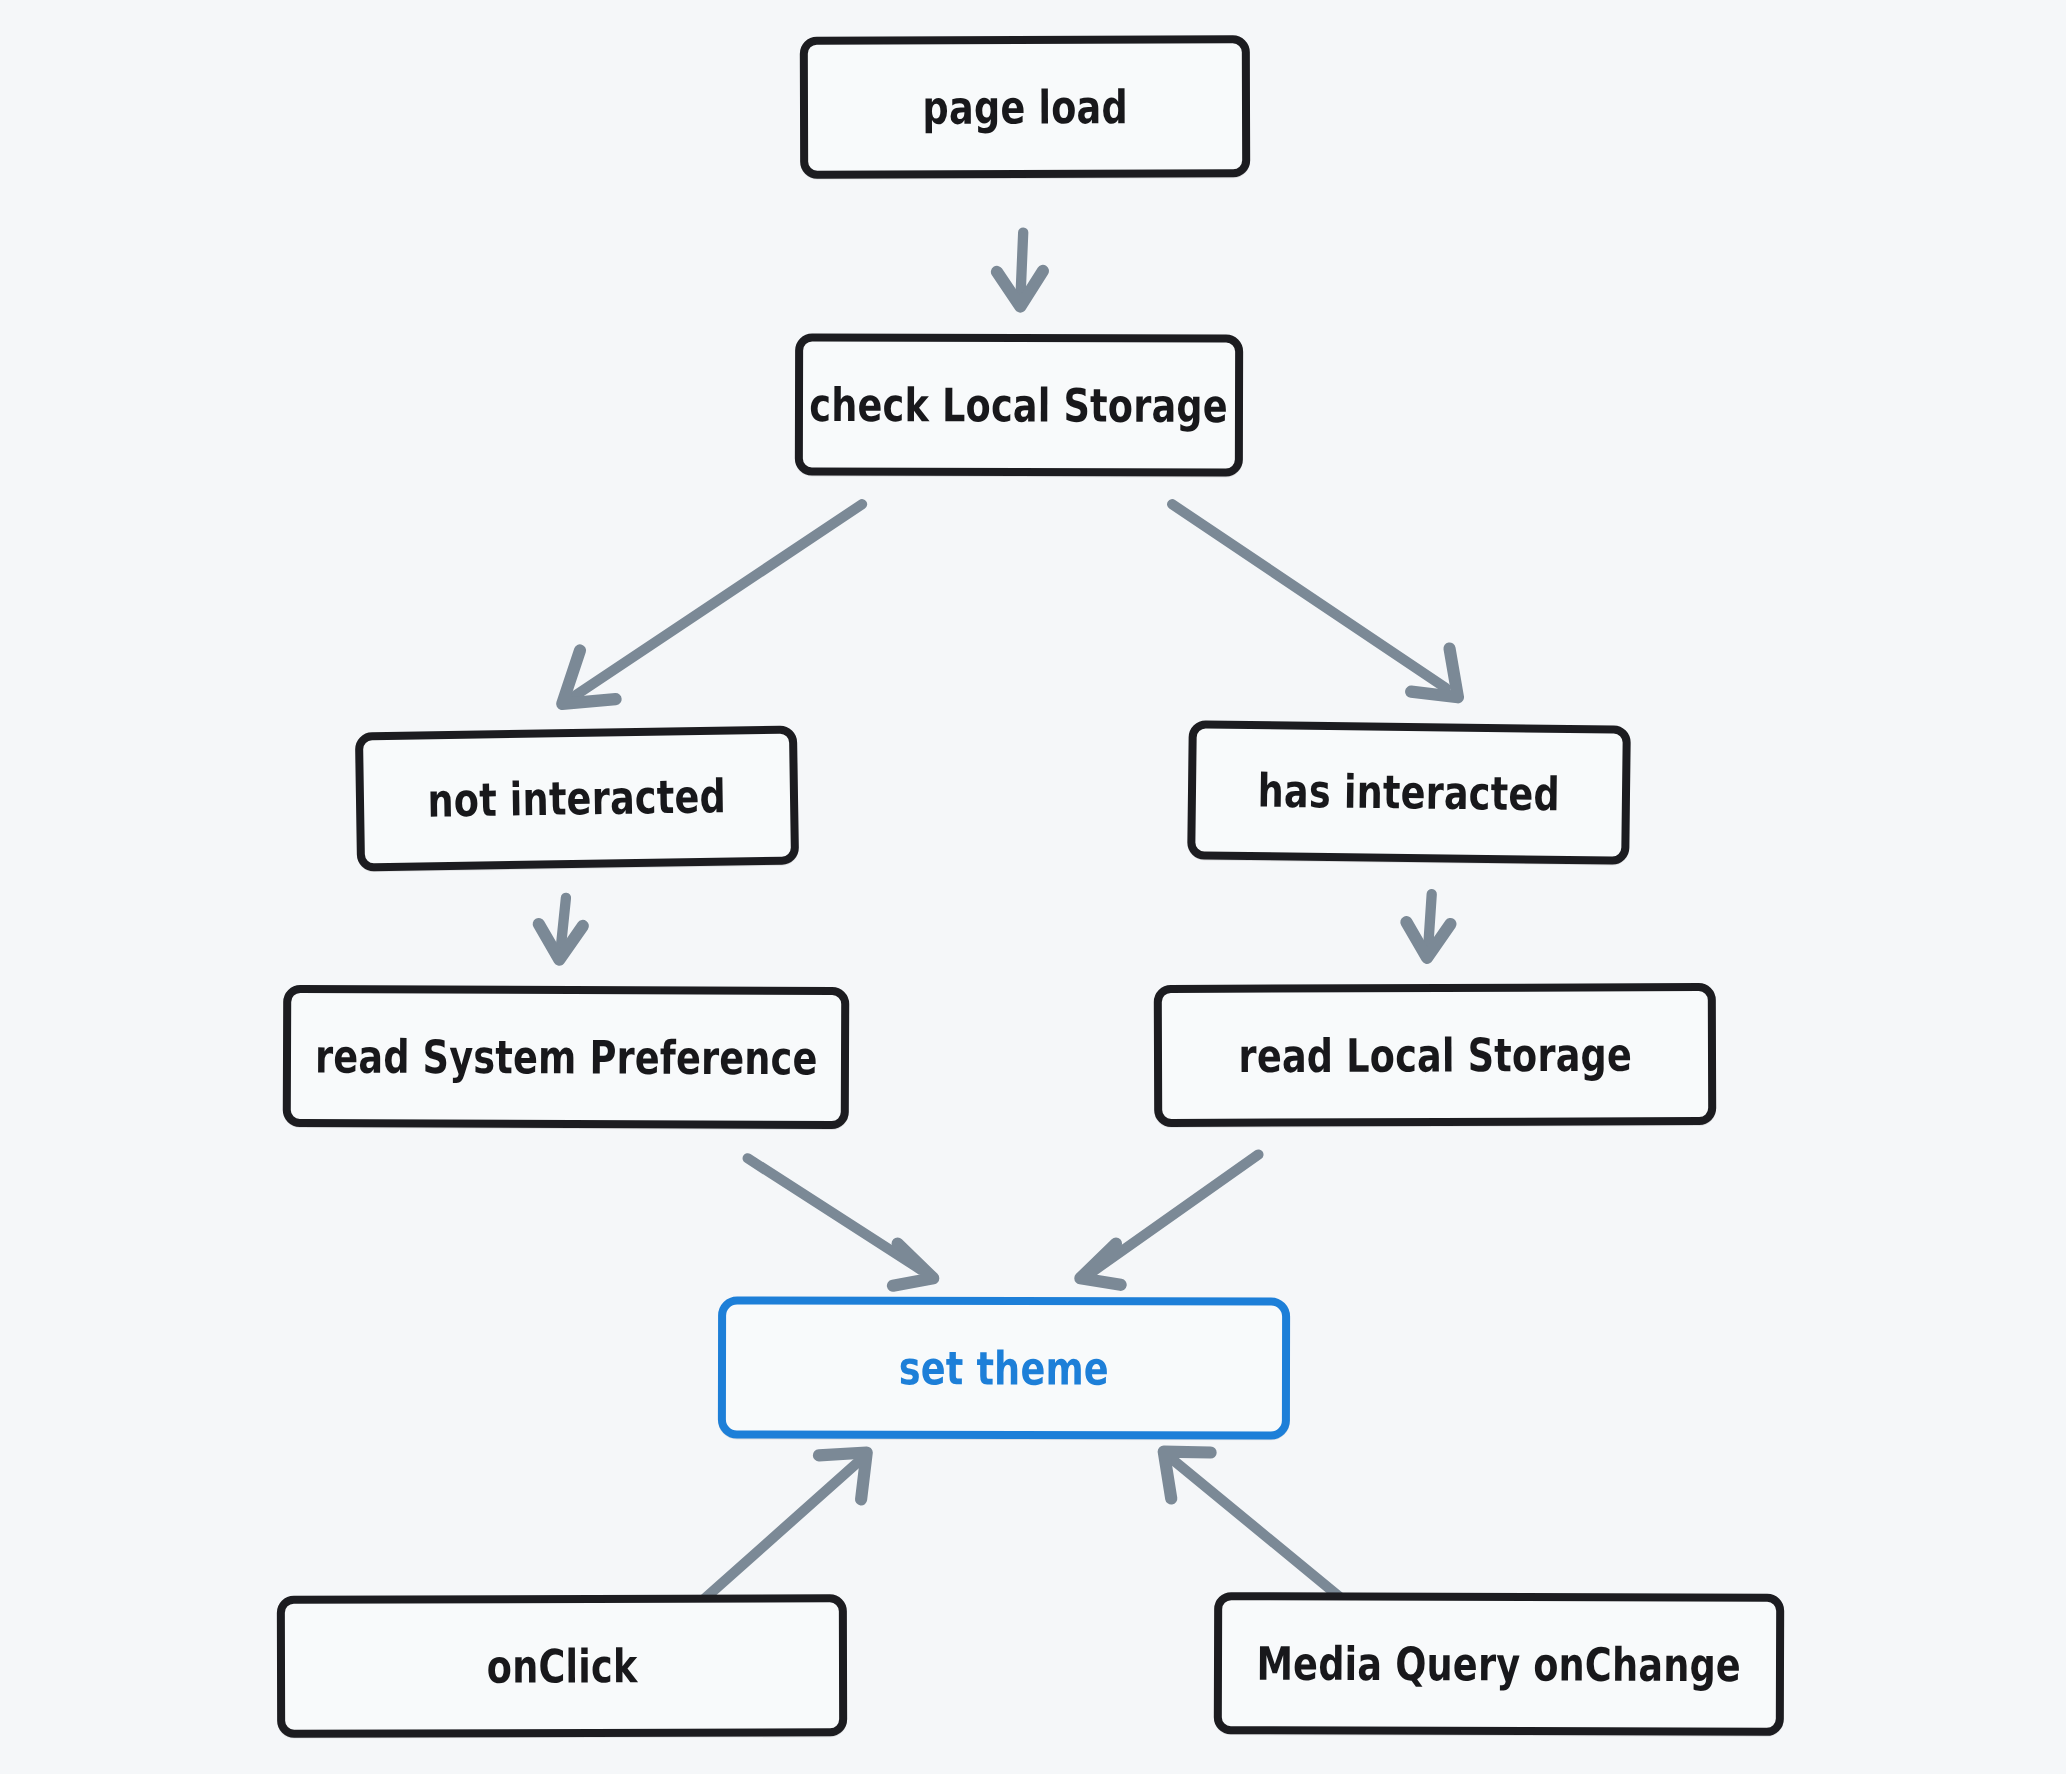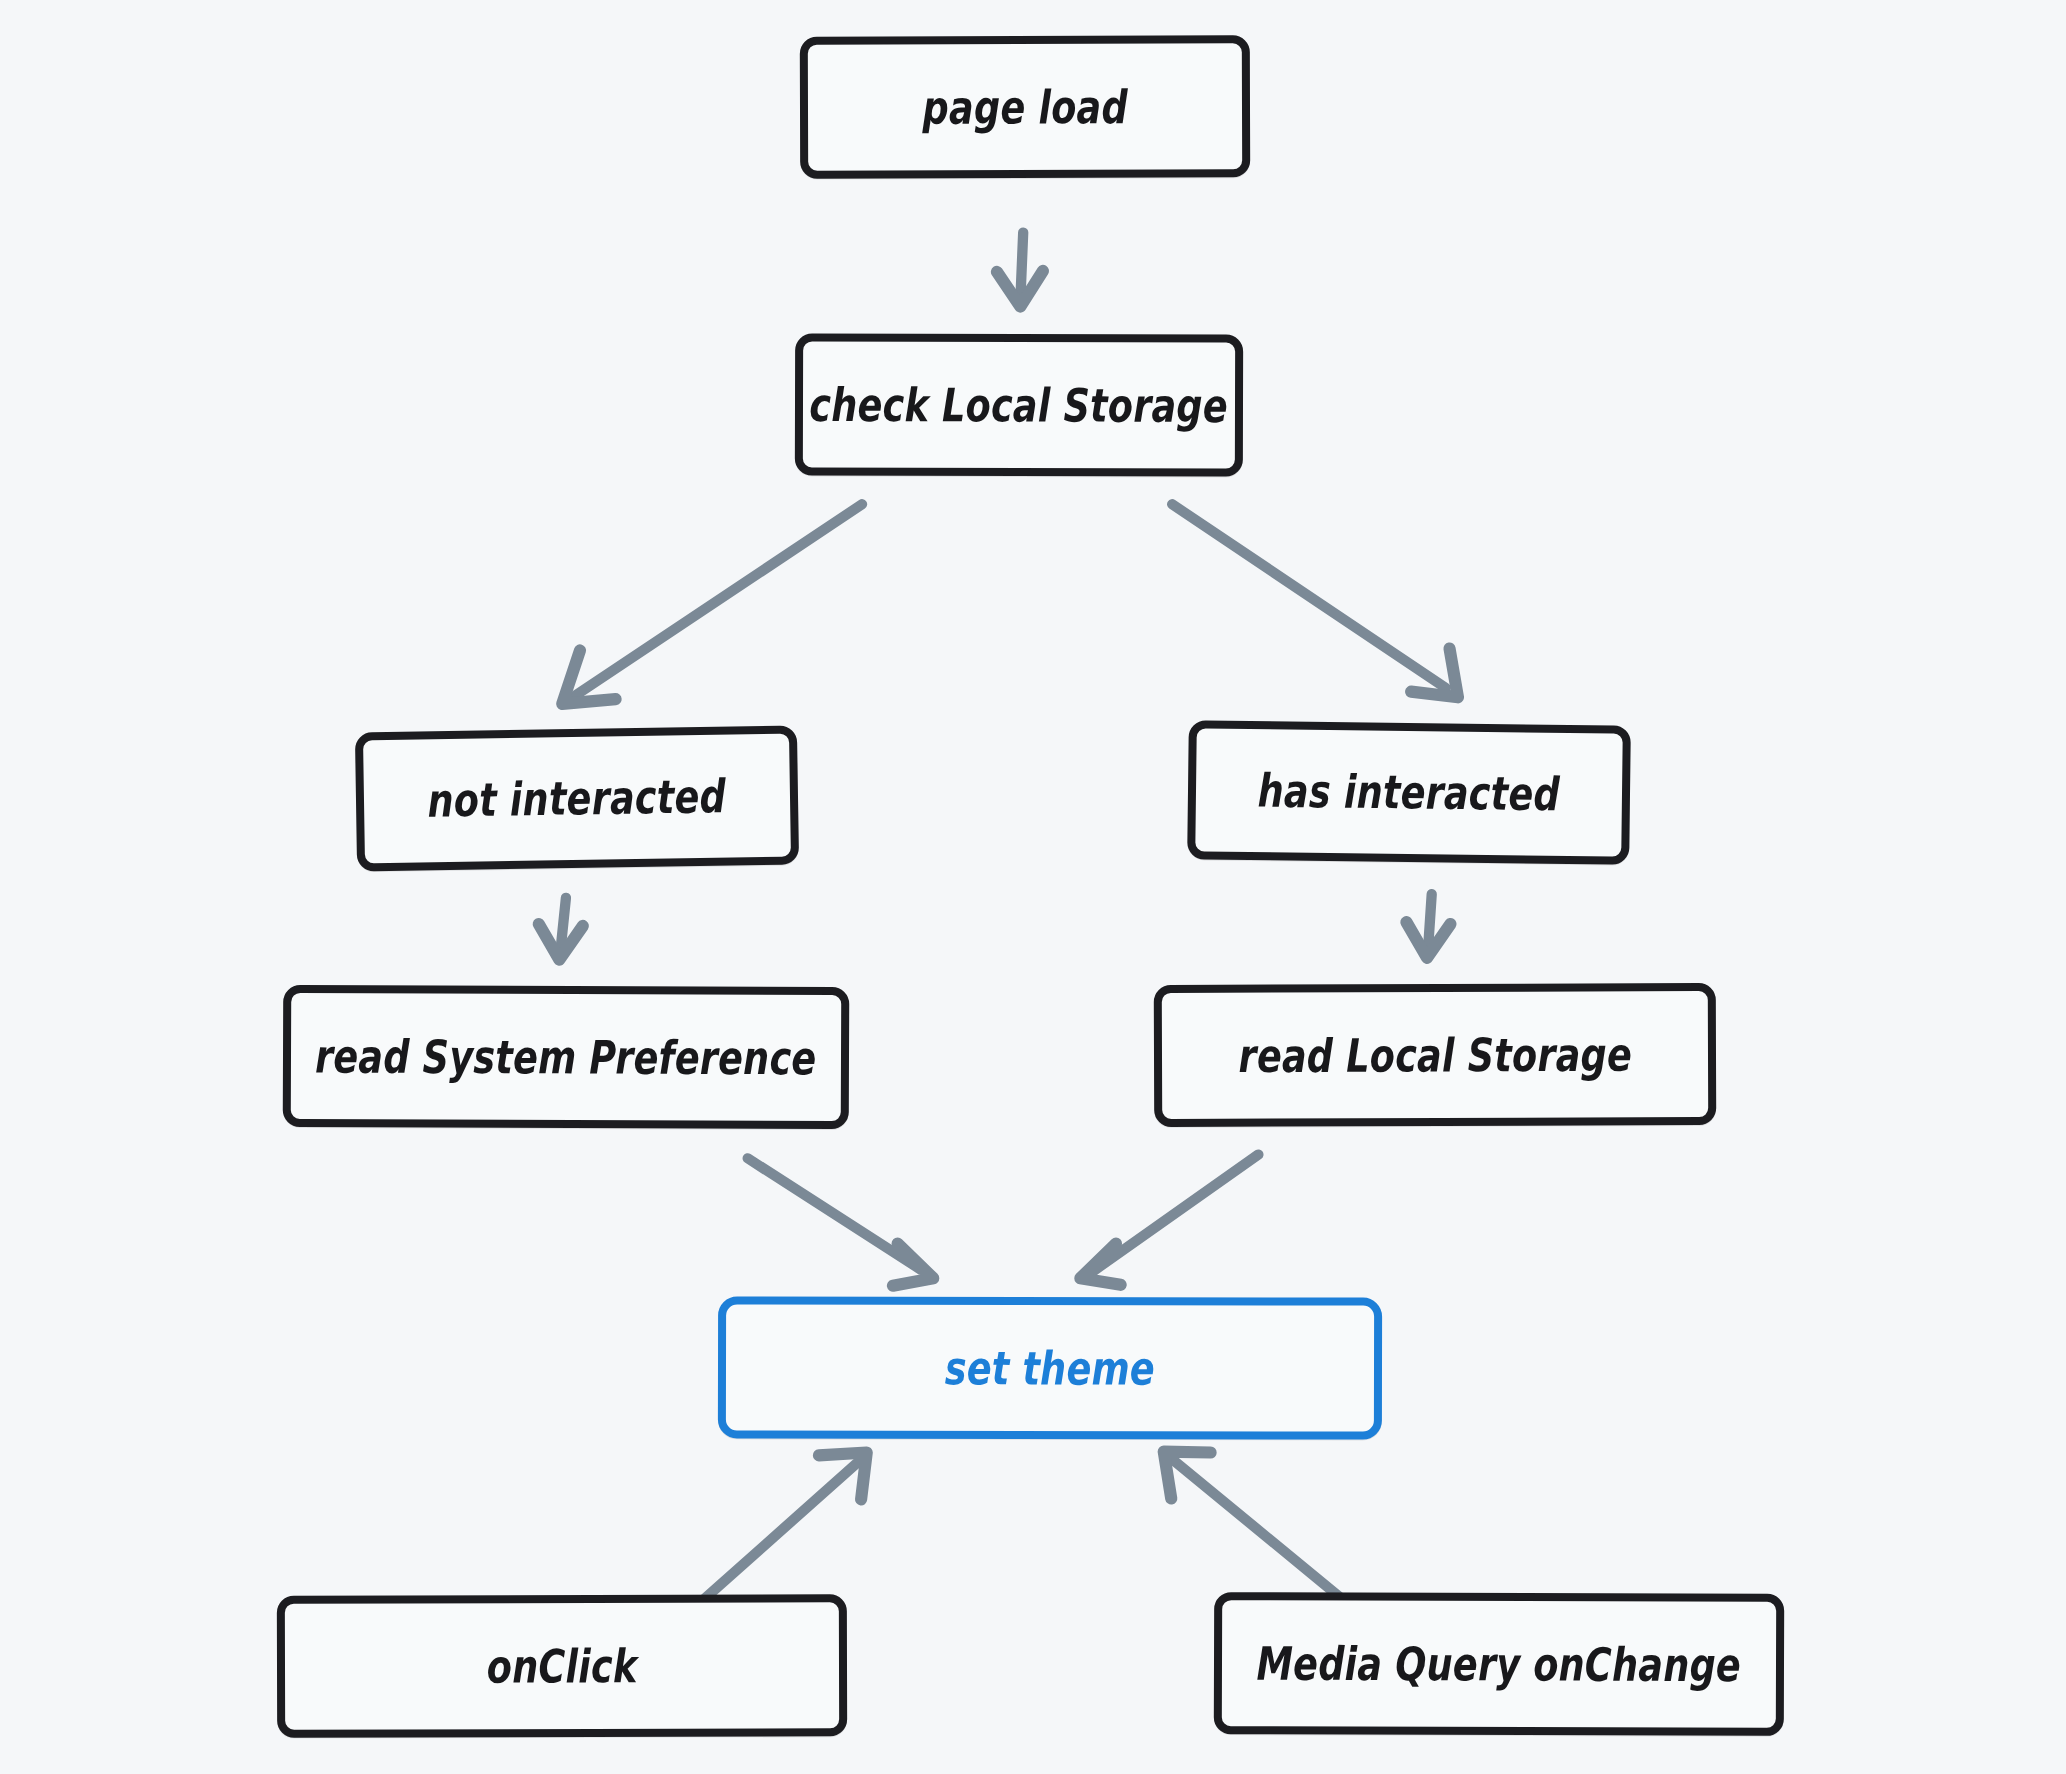--- a/index.html
+++ b/index.html
@@ -12,21 +12,20 @@
     height: 1775px;
     background: #f5f7f9;
     font-family: "DejaVu Sans", sans-serif;
     overflow: hidden;
   }
   #diagram-root {
     position: relative;
     width: 2067px;
     height: 1775px;
     background: #f5f7f9;
-    font-style: italic;
   }
   #edge-layer {
     position: absolute;
     inset: 0;
     width: 2067px;
     height: 1775px;
     pointer-events: none;
   }
   .node {
     position: absolute;
@@ -60,21 +59,21 @@
     color: #1d7fd8;
   }
 
   
   #node-page-load      { left: 800px;  top: 36px;   width: 450px; height: 142px; transform: rotate(-0.18deg); }
   #node-check-local    { left: 795px;  top: 334px;  width: 448px; height: 142px; transform: rotate(0.14deg); }
   #node-not-interacted { left: 356px;  top: 729px;  width: 442px; height: 139px; transform: rotate(-0.9deg); }
   #node-has-interacted { left: 1188px; top: 723px;  width: 442px; height: 139px; transform: rotate(0.7deg); }
   #node-read-system    { left: 283px;  top: 986px; width: 566px; height: 142px; transform: rotate(0.22deg); }
   #node-read-local     { left: 1154px; top: 984px; width: 562px; height: 142px; transform: rotate(-0.2deg); }
-  #node-set-theme      { left: 718px;  top: 1297px; width: 664px; height: 142px; transform: rotate(0.1deg); text-align: center; }
+  #node-set-theme      { left: 718px;  top: 1297px; width: 572px; height: 142px; transform: rotate(0.1deg); text-align: center; }
   #node-onclick        { left: 277px;  top: 1595px; width: 570px; height: 142px; transform: rotate(-0.15deg); }
   #node-media-query    { left: 1214px; top: 1593px; width: 570px; height: 142px; transform: rotate(0.18deg); }
 </style>
 </head>
 <body>
 
 <div id="diagram-root">
 
   <svg id="edge-layer" viewBox="0 0 2206 1894" width="2067" height="1775" xmlns="http://www.w3.org/2000/svg">
 

